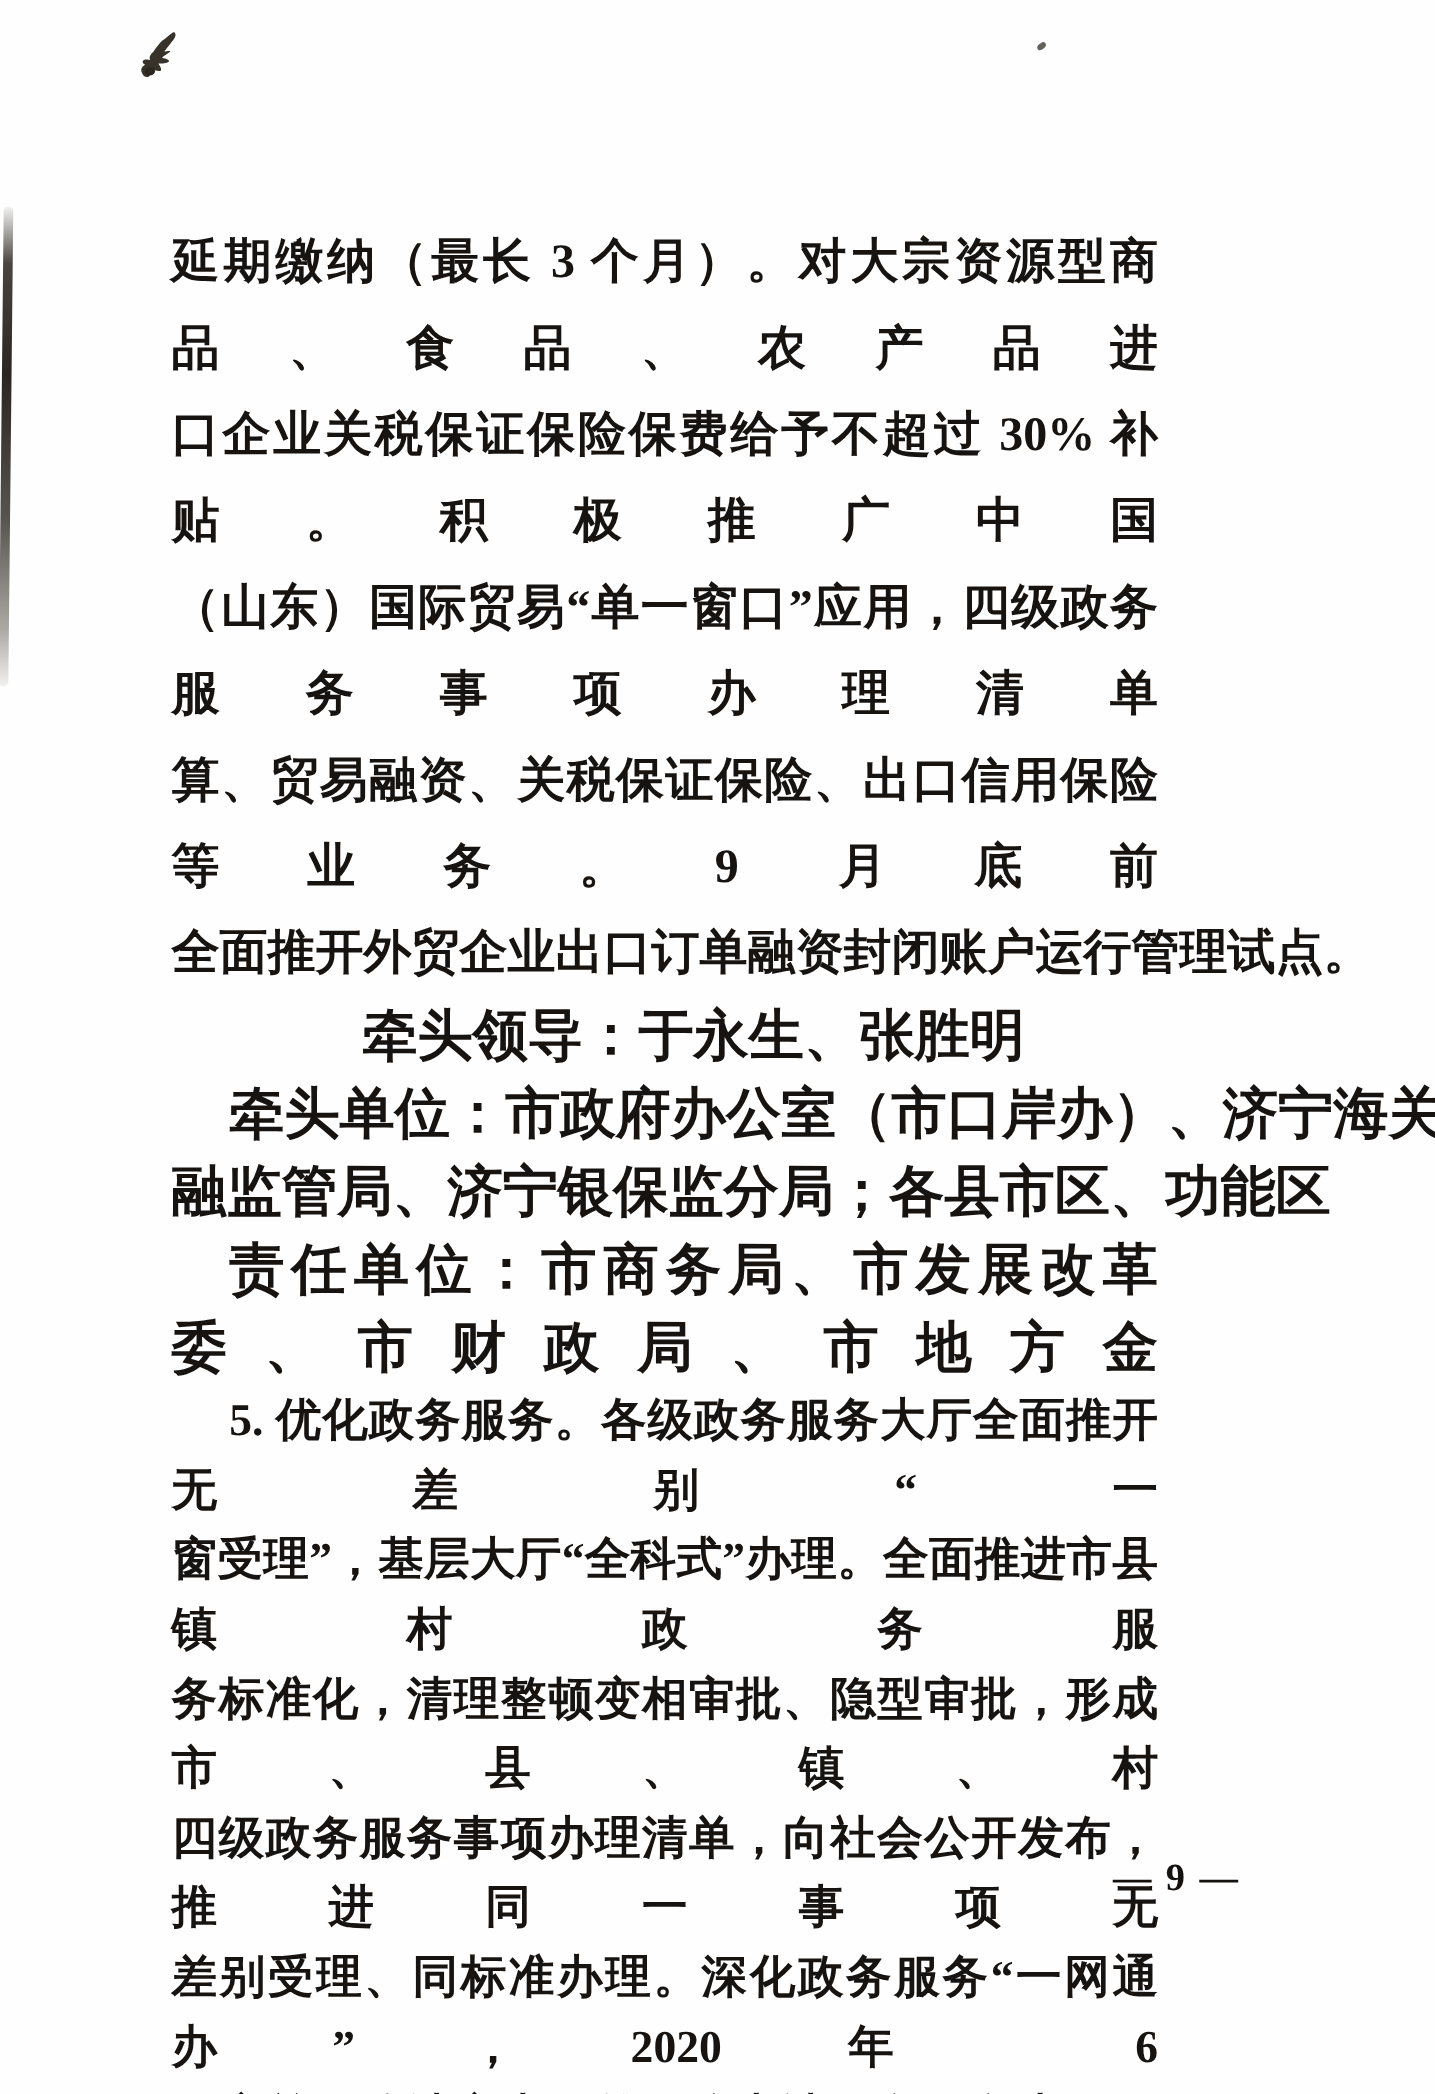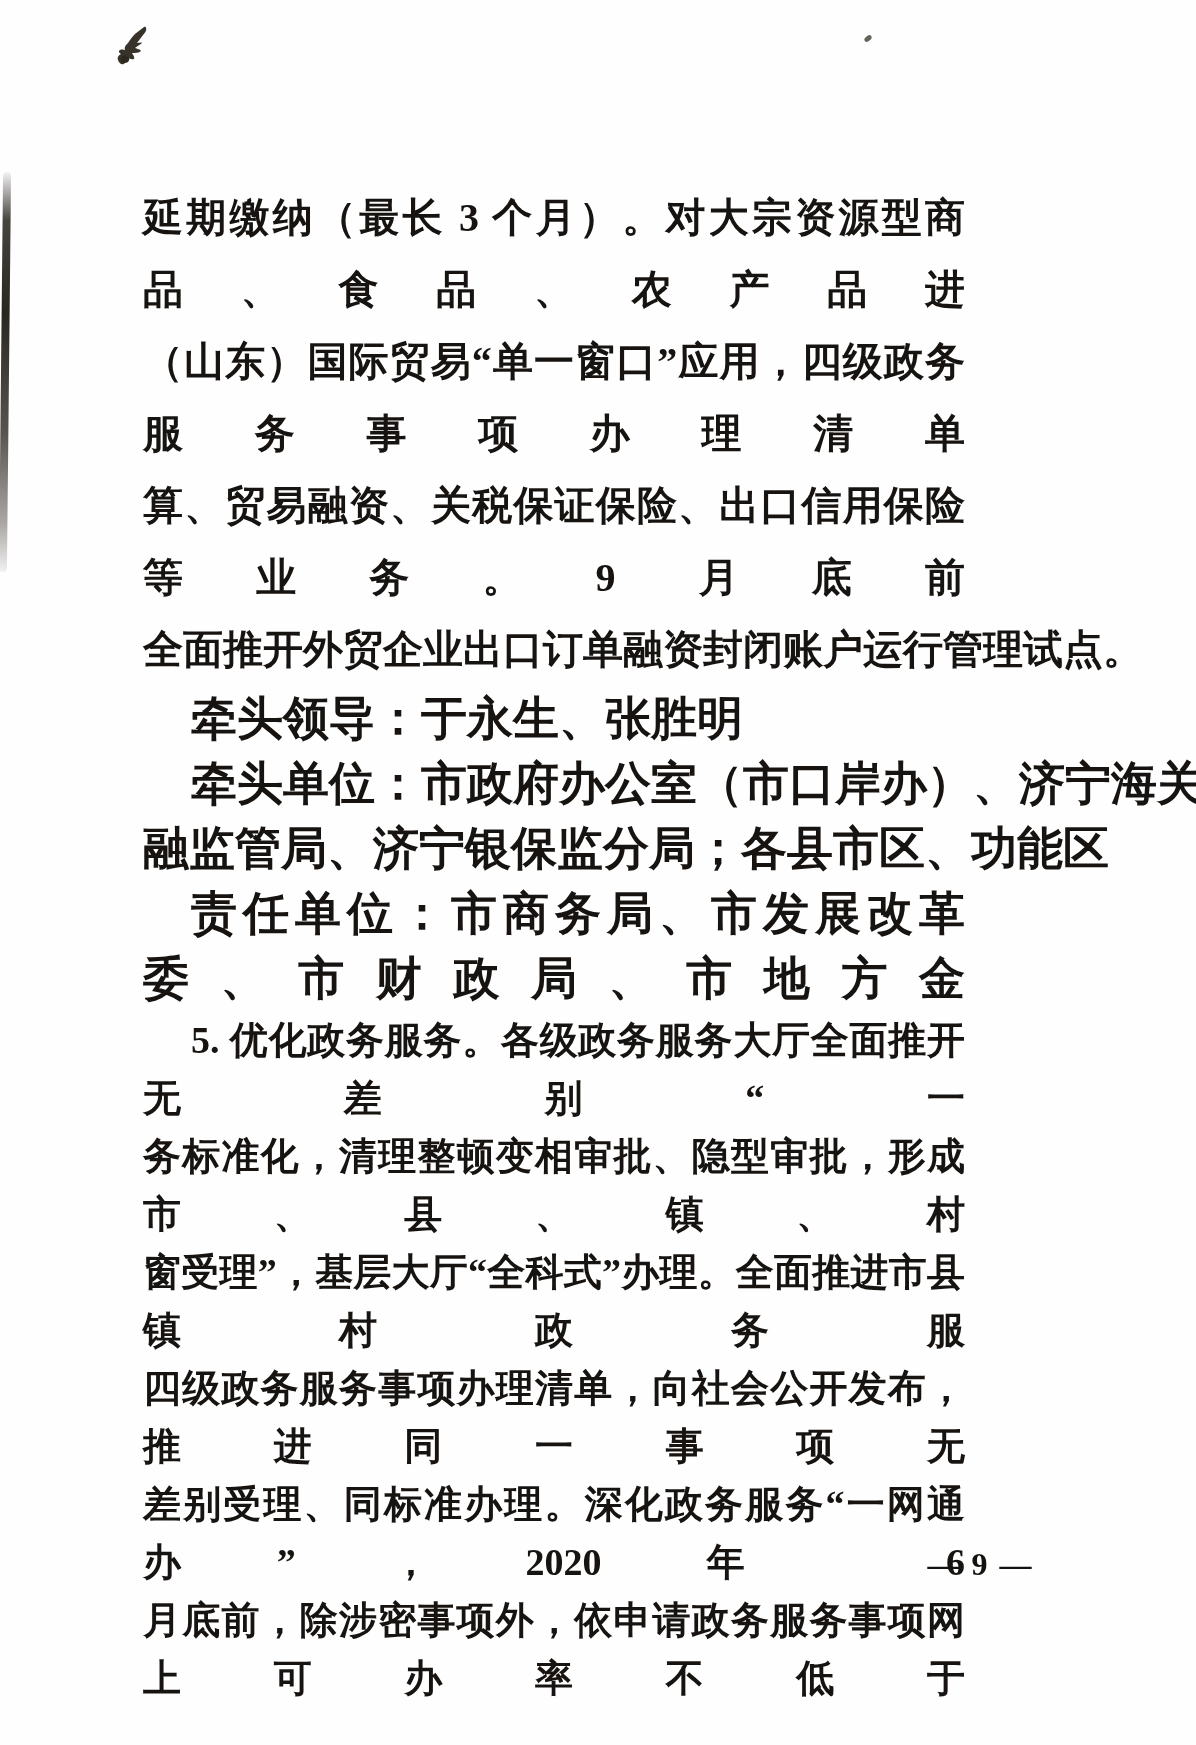--- a/index.html
+++ b/index.html
@@ -58,21 +58,21 @@
     left: 143px;
     top: 182px;
     width: 822px;
     font-weight: 700;
   }
   .sec-a { font-size: 40px; line-height: 72px; }
   .sec-b { font-size: 46px; line-height: 65px; }
   .sec-c { font-size: 38px; line-height: 58px; }
   .line {
     white-space: nowrap;
-    text-align: left;
+    text-align: center;
   }
   .line.justify {
     white-space: normal;
     text-align: justify;
     text-align-last: justify;
   }
   .line.indent { text-indent: 48px; }
   
   .footer-page {
     position: absolute;
@@ -95,36 +95,37 @@
     <path fill="#37332a" d="M30,2 C31,4 29,7 27,9 C25,12 23,14 21,17 C23,17 25,16 26,17 C24,19 21,20 19,22 C21,23 24,23 25,25 C23,27 19,27 16,27 C17,29 19,31 18,33 C15,34 12,32 10,30 C9,33 10,36 8,38 C5,39 3,37 2,34 C1,31 3,29 5,28 C3,27 2,25 4,24 C6,23 8,24 9,24 C8,21 10,19 12,17 C14,14 16,11 19,8 C22,6 25,3 28,1 C29,0.5 30,1 30,2 Z"></path>
     <path fill="#2c2820" d="M7,30 C9,29 12,30 13,32 C14,34 12,37 9,37 C6,37 4,35 5,32 C5.5,31 6,30.5 7,30 Z"></path>
   </svg>
   <div class="artifact-streak"></div>
   <div class="artifact-speck"></div>
 
   <div class="text-block">
 
     <div class="sec-a">
       <div class="line justify">延期缴纳（最长 3 个月）。对大宗资源型商品、食品、农产品进</div>
+      <div class="line justify">口企业关税保证保险保费给予不超过 30% 补贴。积极推广中国</div>
       <div class="line justify">（山东）国际贸易“单一窗口”应用，四级政务服务事项办理清单</div>
       <div class="line justify">算、贸易融资、关税保证保险、出口信用保险等业务。9 月底前</div>
       <div class="line">全面推开外贸企业出口订单融资封闭账户运行管理试点。</div>
     </div>
 
     <div class="sec-b">
       <div class="line indent">牵头领导：于永生、张胜明</div>
       <div class="line indent">牵头单位：市政府办公室（市口岸办）、济宁海关</div>
       <div class="line">融监管局、济宁银保监分局；各县市区、功能区</div>
       <div class="line indent justify">责任单位：市商务局、市发展改革委、市财政局、市地方金</div>
     </div>
 
     <div class="sec-c">
       <div class="line indent justify">5. 优化政务服务。各级政务服务大厅全面推开无差别“一</div>
+      <div class="line justify">窗受理”，基层大厅“全科式”办理。全面推进市县镇村政务服</div>
       <div class="line justify">务标准化，清理整顿变相审批、隐型审批，形成市、县、镇、村</div>
-      <div class="line justify">窗受理”，基层大厅“全科式”办理。全面推进市县镇村政务服</div>
       <div class="line justify">四级政务服务事项办理清单，向社会公开发布，推进同一事项无</div>
       <div class="line justify">差别受理、同标准办理。深化政务服务“一网通办”，2020 年 6</div>
       <div class="line justify">月底前，除涉密事项外，依申请政务服务事项网上可办率不低于</div>
 
     </div>
 
   </div>
 
   <div class="footer-page">— 9 —</div>
 

